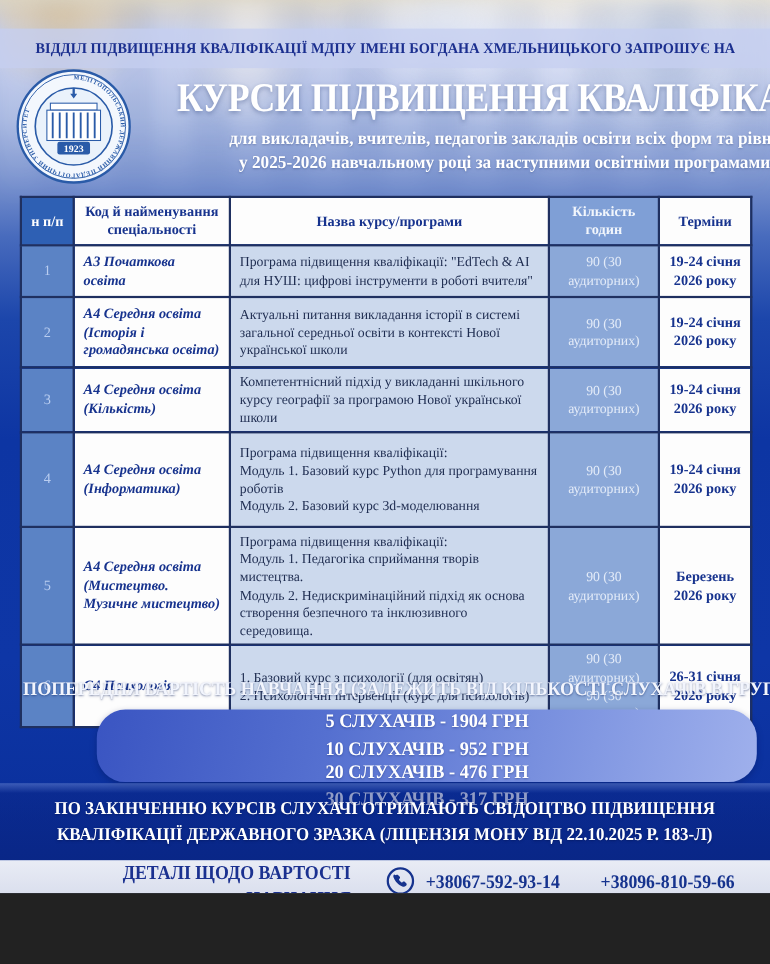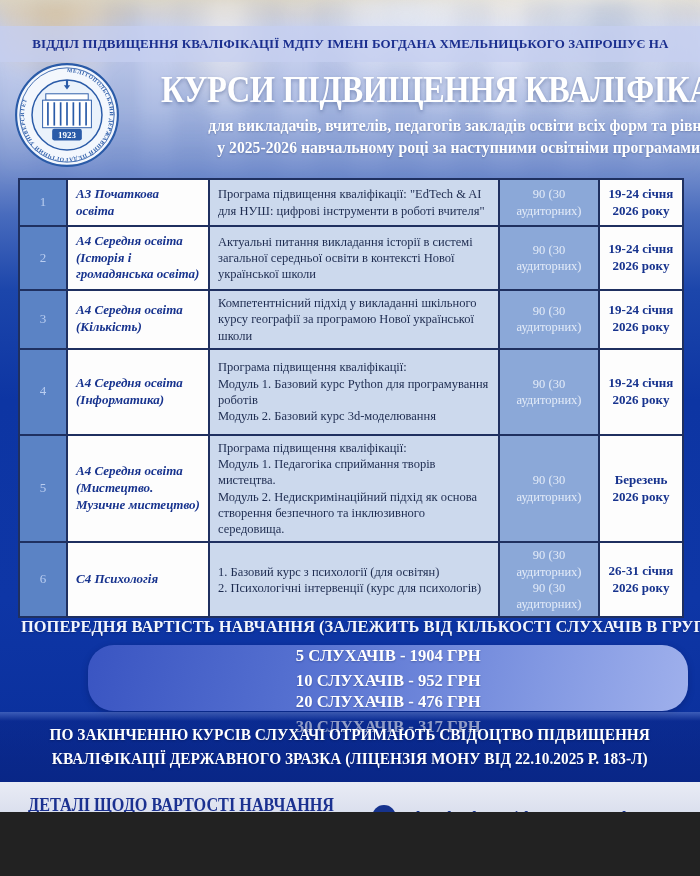--- a/index.html
+++ b/index.html
@@ -139,20 +139,27 @@
   <div class="table-wrap">
     <table class="courses">
       <colgroup>
           <col class="c-num">
           <col class="c-spec">
           <col class="c-course">
           <col class="c-hours">
           <col class="c-term">
         </colgroup>
       <tbody>
+          <tr class="h-r">
+        <th class="th-num">н п/п</th>
+        <th class="th-white">Код й найменування спеціальності</th>
+        <th class="th-white">Назва курсу/програми</th>
+        <th class="th-hours">Кількість годин</th>
+        <th class="th-white">Терміни</th>
+      </tr>
       <tr class="r1">
         <td class="num">1</td>
         <td class="spec">А3 Початкова освіта</td>
         <td class="course">Програма підвищення кваліфікації: "EdTech &amp; AI для НУШ: цифрові інструменти в роботі вчителя"</td>
         <td class="hours preline">90 (30 аудиторних)</td>
         <td class="term preline">19-24 січня
 2026 року</td>
       </tr>
       <tr class="r2">
         <td class="num">2</td>
@@ -221,20 +228,30 @@
     <div class="cert-text">ПО ЗАКІНЧЕННЮ КУРСІВ СЛУХАЧІ ОТРИМАЮТЬ СВІДОЦТВО ПІДВИЩЕННЯ
 КВАЛІФІКАЦІЇ ДЕРЖАВНОГО ЗРАЗКА (ЛІЦЕНЗІЯ МОНУ ВІД 22.10.2025 Р. 183-Л)</div>
   </div>
 
   <div class="contacts-band">
     <div class="contact-label">ДЕТАЛІ ЩОДО ВАРТОСТІ НАВЧАННЯ
 ТА ОРГАНІЗАЦІЙНІ ПИТАННЯ</div>
     <div class="contact-right">
       <div class="contact-row">
         <svg class="cicon" viewBox="0 0 24 24">
+          <circle cx="12" cy="12" r="10.6" fill="none" stroke="#16338e" stroke-width="1.9"></circle>
+          <path d="M8.3 7.1c.5-.5 1.4-.5 1.9 0l1.1 1.1c.5.5.5 1.2.1 1.7l-.7.8c.55 1.1 1.5 2.05 2.6 2.6l.8-.7c.5-.4 1.2-.4 1.7.1l1.1 1.1c.5.5.5 1.4 0 1.9l-.5.5c-.6.6-1.5.8-2.3.5-1.8-.65-3.4-1.7-4.8-3.1-1.4-1.4-2.45-3-3.1-4.8-.3-.8-.1-1.7.5-2.3z" fill="#16338e"></path>
+        </svg>
+        <div class="phone-nums">
+          <span class="contact-val">+38067-592-93-14</span>
+          <span class="contact-val">+38096-810-59-66</span>
+        </div>
+      </div>
+      <div class="contact-row">
+        <svg class="cicon" viewBox="0 0 24 24">
           <circle cx="12" cy="12" r="11" fill="#16338e"></circle>
           <rect x="6.2" y="8.2" width="11.6" height="7.6" rx="1" fill="#ffffff"></rect>
           <path d="M6.4 8.6 12 13l5.6-4.4" fill="none" stroke="#16338e" stroke-width="1.3"></path>
         </svg>
         <span class="contact-val">Shevchenko_Svitlana@mspu.edu.ua</span>
       </div>
     </div>
   </div>
 
   <div class="divider"></div>

